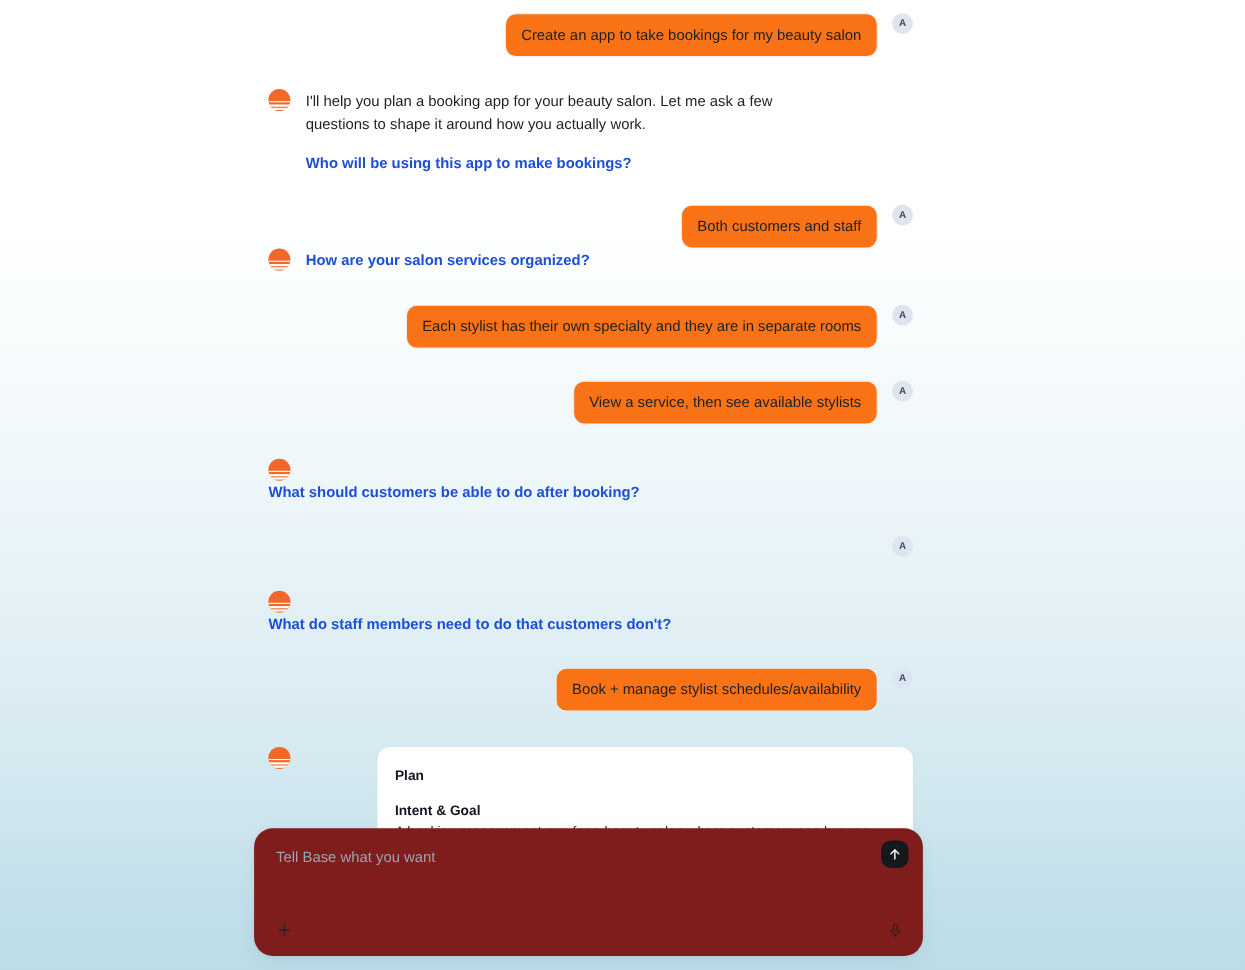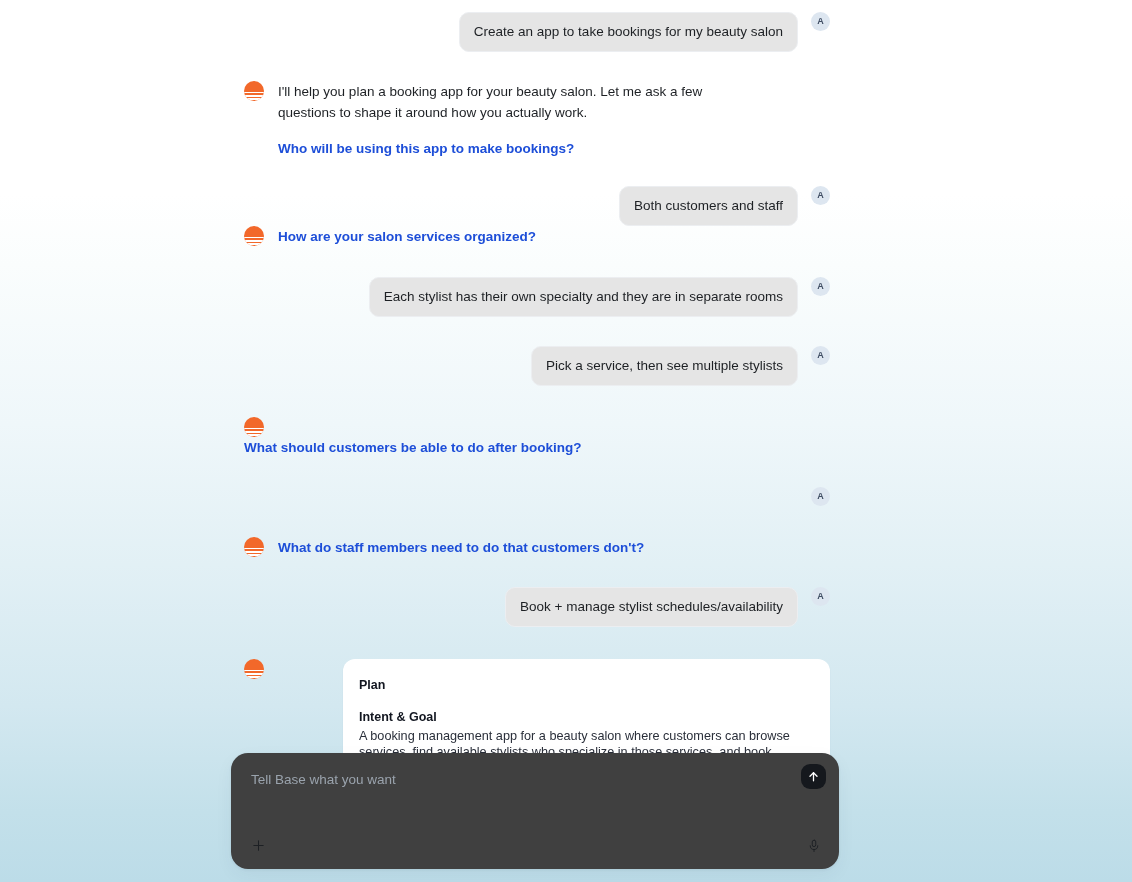--- a/index.html
+++ b/index.html
@@ -85,21 +85,21 @@
     font-size: 9px;
     font-weight: 600;
     display: flex;
     align-items: center;
     justify-content: center;
     line-height: 1;
   }
 
   
   .bubble-user {
-    background: #e5e5e5;
+    background: #f97316;
     border: 1px solid #eceef1;
     border-radius: 10px;
     padding: 10px 14px 11px 14px;
     font-size: 13.5px;
     line-height: 17px;
     color: #1d2024;
     max-width: 520px;
   }
 
   
@@ -124,21 +124,21 @@
   
   .row.m-u1 { margin-top: 0px; }
   .row.m-a1 { margin-top: 29px; }
   .row.m-u2 { margin-top: 27px; }
   .row.m-a2 { }
   .row.m-u3 { margin-top: 30px; }
   .row.m-a3 { margin-top: 30px; }
   .row.m-u4 { margin-top: 29px; }
   .row.m-a4 { margin-top: 31px; flex-direction: column; }
   .row.m-u5 { margin-top: 29px; }
-  .row.m-a5 { margin-top: 31px; }
+  .row.m-a5 { margin-top: 31px; flex-direction: column; }
   .row.m-u6 { margin-top: 29px; }
   .row.m-plan { margin-top: 32px; }
 
   
   .plan-card {
     background: #ffffff;
     border-radius: 12px;
     width: 487px;
     padding: 18px 17px 20px 16px;
     box-shadow: 0 1px 2px rgba(25, 50, 70, 0.05);
@@ -164,21 +164,21 @@
     margin-top: 3px;
   }
 
   
   .composer {
     position: absolute;
     left: 231px;
     top: 753px;
     width: 608px;
     height: 116px;
-    background: #404040;
+    background: #7f1d1d;
     border-radius: 17px;
     box-shadow: 0 1px 3px rgba(30, 60, 80, 0.07),
                 0 6px 18px rgba(30, 60, 80, 0.05);
   }
 
   .composer-placeholder {
     position: absolute;
     left: 20px;
     top: 18px;
     font-size: 13.5px;
@@ -264,21 +264,21 @@
       </div>
     </div>
 
     <div class="row user m-u3">
       <div class="bubble-user">Each stylist has their own specialty and they are in separate rooms</div>
       <div class="avatar-user">A</div>
     </div>
 
 
     <div class="row user m-u4">
-      <div class="bubble-user">Pick a service, then see multiple stylists</div>
+      <div class="bubble-user">View a service, then see available stylists</div>
       <div class="avatar-user">A</div>
     </div>
 
     <div class="row assistant m-a4">
       <div class="avatar-assistant">
         <i class="l1"></i>
           <i class="l2"></i>
           <i class="l3"></i>
       </div>
       <div class="assistant-body">

